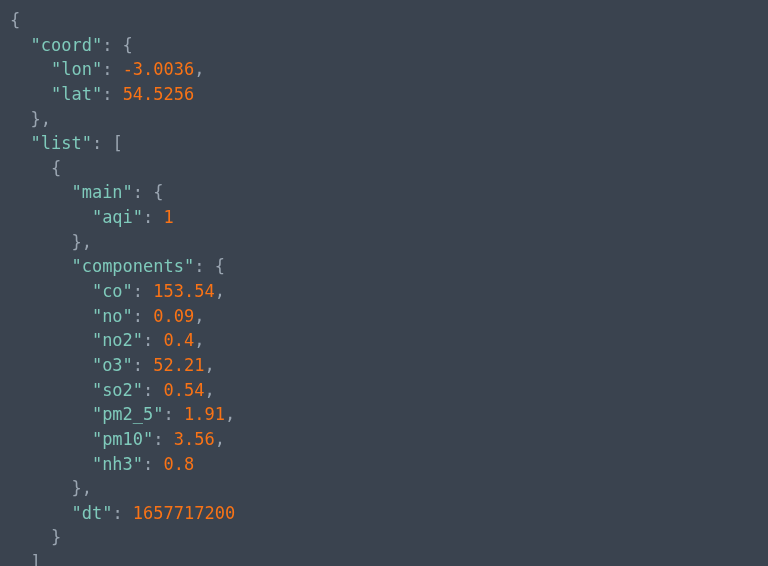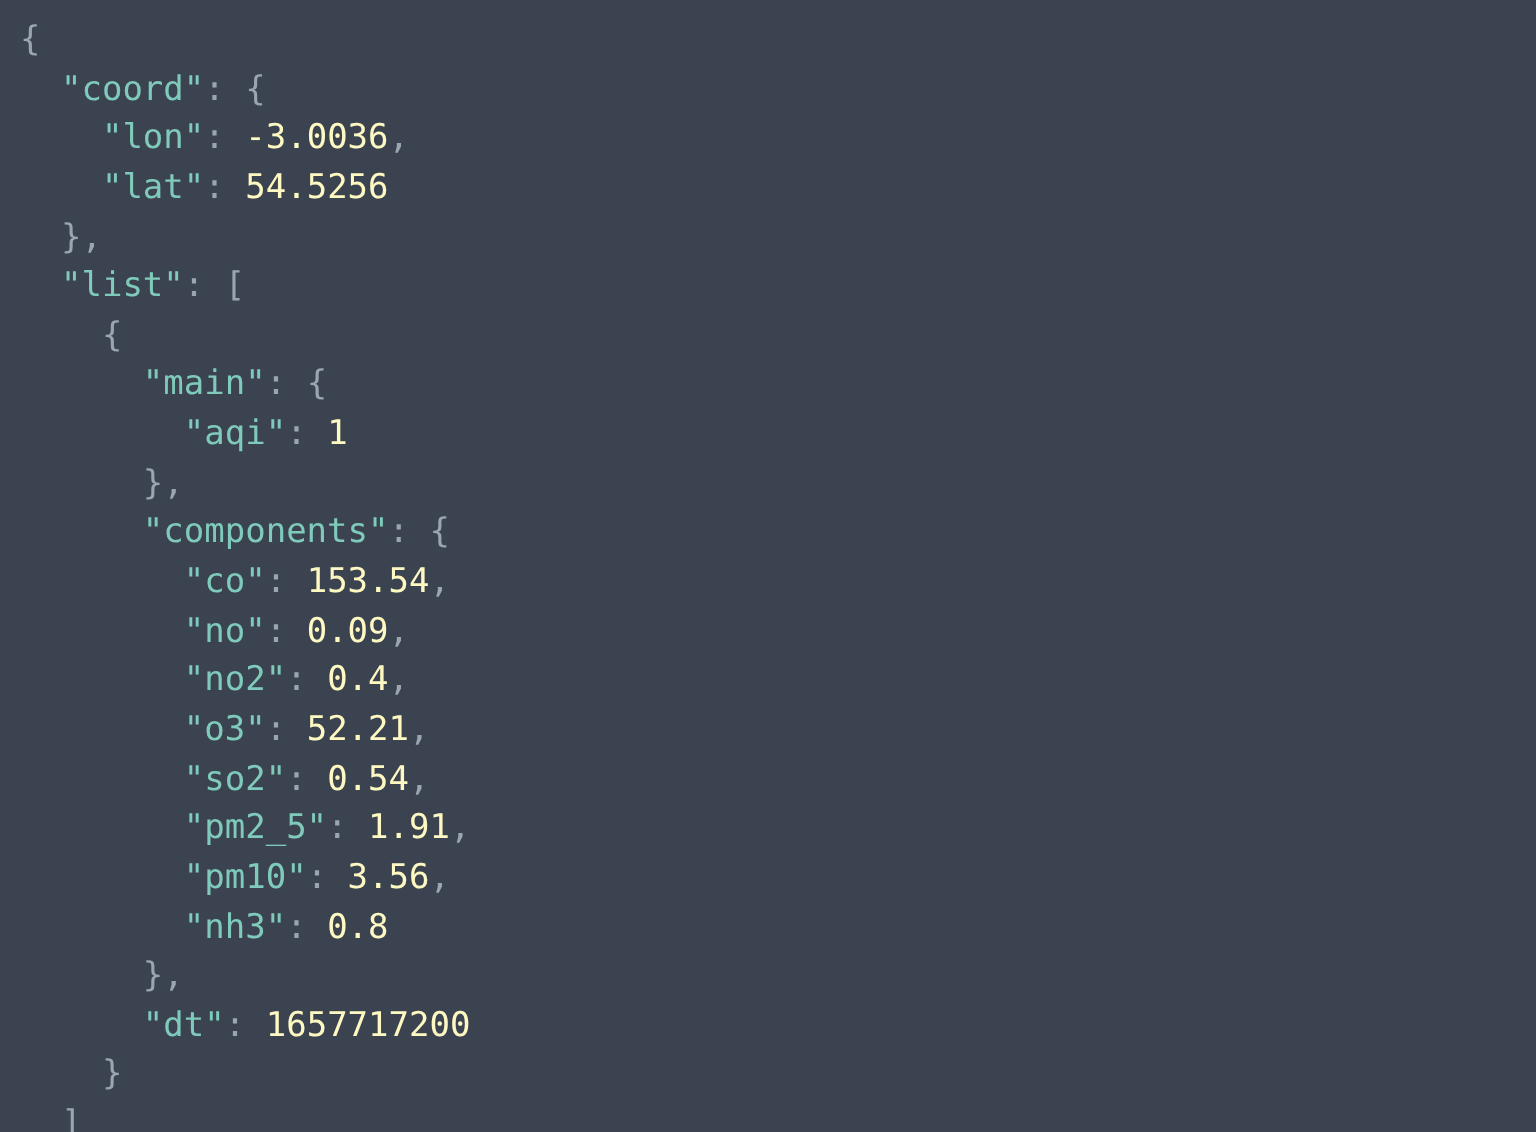--- a/index.html
+++ b/index.html
@@ -21,19 +21,19 @@
     .code {
       white-space: pre;
     }
     .key {
       color: #7fcabb;
     }
     .punct {
       color: #9aa5b1;
     }
     .num {
-      color: #fef9c3;
+      color: #f97316;
     }
   </style>
 </head>
 <body>
 
 <div class="code" id="code-container"><div><span class="punct">{</span></div><div><span class="punct">  </span><span class="key">"coord"</span><span class="punct">: {</span></div><div><span class="punct">    </span><span class="key">"lon"</span><span class="punct">: </span><span class="num">-3.0036</span><span class="punct">,</span></div><div><span class="punct">    </span><span class="key">"lat"</span><span class="punct">: </span><span class="num">54.5256</span></div><div><span class="punct">  },</span></div><div><span class="punct">  </span><span class="key">"list"</span><span class="punct">: [</span></div><div><span class="punct">    {</span></div><div><span class="punct">      </span><span class="key">"main"</span><span class="punct">: {</span></div><div><span class="punct">        </span><span class="key">"aqi"</span><span class="punct">: </span><span class="num">1</span></div><div><span class="punct">      },</span></div><div><span class="punct">      </span><span class="key">"components"</span><span class="punct">: {</span></div><div><span class="punct">        </span><span class="key">"co"</span><span class="punct">: </span><span class="num">153.54</span><span class="punct">,</span></div><div><span class="punct">        </span><span class="key">"no"</span><span class="punct">: </span><span class="num">0.09</span><span class="punct">,</span></div><div><span class="punct">        </span><span class="key">"no2"</span><span class="punct">: </span><span class="num">0.4</span><span class="punct">,</span></div><div><span class="punct">        </span><span class="key">"o3"</span><span class="punct">: </span><span class="num">52.21</span><span class="punct">,</span></div><div><span class="punct">        </span><span class="key">"so2"</span><span class="punct">: </span><span class="num">0.54</span><span class="punct">,</span></div><div><span class="punct">        </span><span class="key">"pm2_5"</span><span class="punct">: </span><span class="num">1.91</span><span class="punct">,</span></div><div><span class="punct">        </span><span class="key">"pm10"</span><span class="punct">: </span><span class="num">3.56</span><span class="punct">,</span></div><div><span class="punct">        </span><span class="key">"nh3"</span><span class="punct">: </span><span class="num">0.8</span></div><div><span class="punct">      },</span></div><div><span class="punct">      </span><span class="key">"dt"</span><span class="punct">: </span><span class="num">1657717200</span></div><div><span class="punct">    }</span></div><div><span class="punct">  ]</span></div></div>
 
 </body></html>

